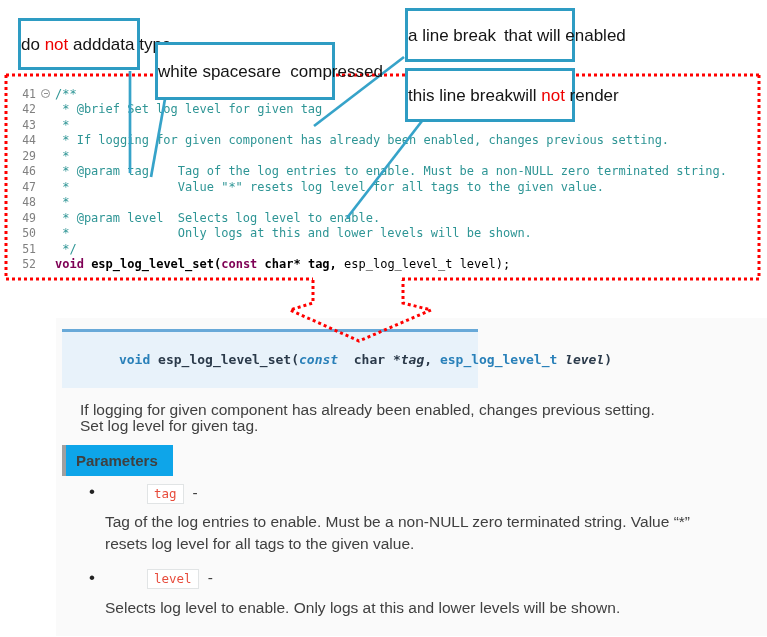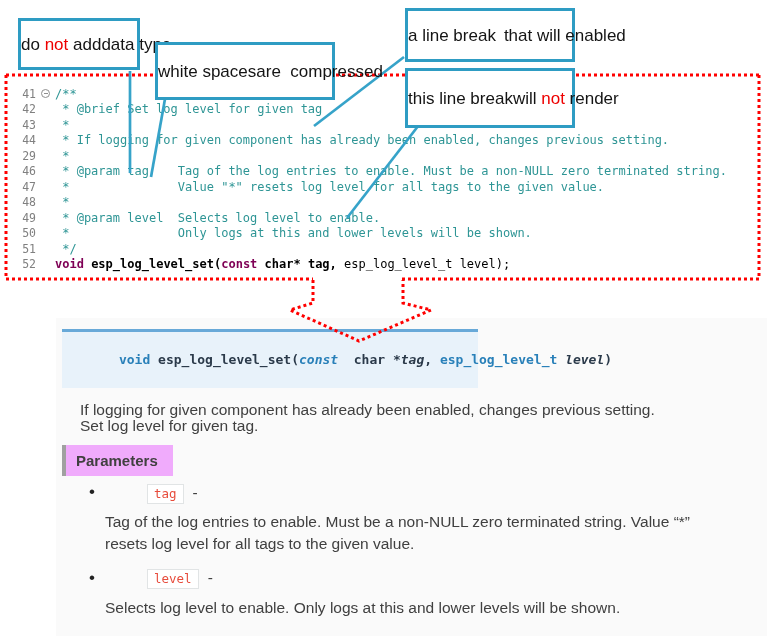--- a/index.html
+++ b/index.html
@@ -9,21 +9,21 @@
 
   
   .callout{position:absolute;z-index:10;background:#fff;border:3px solid #2E9CC3;
            display:flex;flex-direction:row;align-items:center;justify-content:space-between;
            color:#141414;font-size:17px;line-height:23px;text-align:center;}
   .c-line{white-space:pre;}
   .red{color:#EE0000;}
   #box1{left:18px;top:18px;width:122px;height:52px;}
   #box2{left:155px;top:42px;width:180px;height:58px;}
   #box3{left:405px;top:8px;width:170px;height:54px;gap:8px;}
-  #box4{left:405px;top:68px;width:170px;height:60px;}
+  #box4{left:405px;top:68px;width:170px;height:54px;}
 
   
   #overlay{position:absolute;left:0;top:0;z-index:5;pointer-events:none;}
 
   
   #editor{position:absolute;left:13px;top:86px;z-index:1;}
   .code-row{display:flex;height:15.5px;align-items:center;
             font-family:"DejaVu Sans Mono",monospace;font-size:12px;white-space:pre;}
   .line-num{width:26px;flex:none;text-align:right;color:#808080;font-size:11.5px;padding-right:3px;}
   .fold-slot{width:16px;flex:none;position:relative;height:100%;}
@@ -42,21 +42,21 @@
   .sg-kw{color:#2980B9;font-weight:bold;}
   .sg-kwi{color:#2980B9;font-weight:bold;font-style:italic;}
   .sg-name{color:#2B3A4A;font-weight:bold;}
   .sg-plain{color:#2B3A4A;font-weight:600;}
   .sg-arg{color:#2B3A4A;font-weight:600;font-style:italic;}
 
   .doc-para{position:absolute;left:24px;color:#404040;font-size:15.5px;white-space:nowrap;}
   #para1{top:52px;margin-top:47px;}
   #para2{top:83px;}
 
-  #params-box{position:absolute;left:6px;top:127px;background:#f0abfc;border-left:4px solid #a0a0a0;
+  #params-box{position:absolute;left:6px;top:127px;background:#0ea5e9;border-left:4px solid #a0a0a0;
               padding:7px 15px 7px 10px;font-size:15px;font-weight:bold;color:#404040;text-align:right;}
 
   .bullet-dot{position:absolute;left:33px;color:#222;font-size:17px;line-height:17px;}
   .param-row{position:absolute;left:49px;white-space:nowrap;padding-left:42px;}
   .chip{display:inline-block;border:1px solid #e1e4e5;background:#fff;padding:1px 6px 2px;
         font-family:"DejaVu Sans Mono",monospace;font-size:12.5px;color:#E74C3C;}
   .dash{margin-left:9px;color:#404040;font-size:15.5px;}
   .param-desc{position:absolute;left:49px;color:#404040;font-size:15.5px;line-height:21.5px;white-space:nowrap;}
 </style>
 </head>

